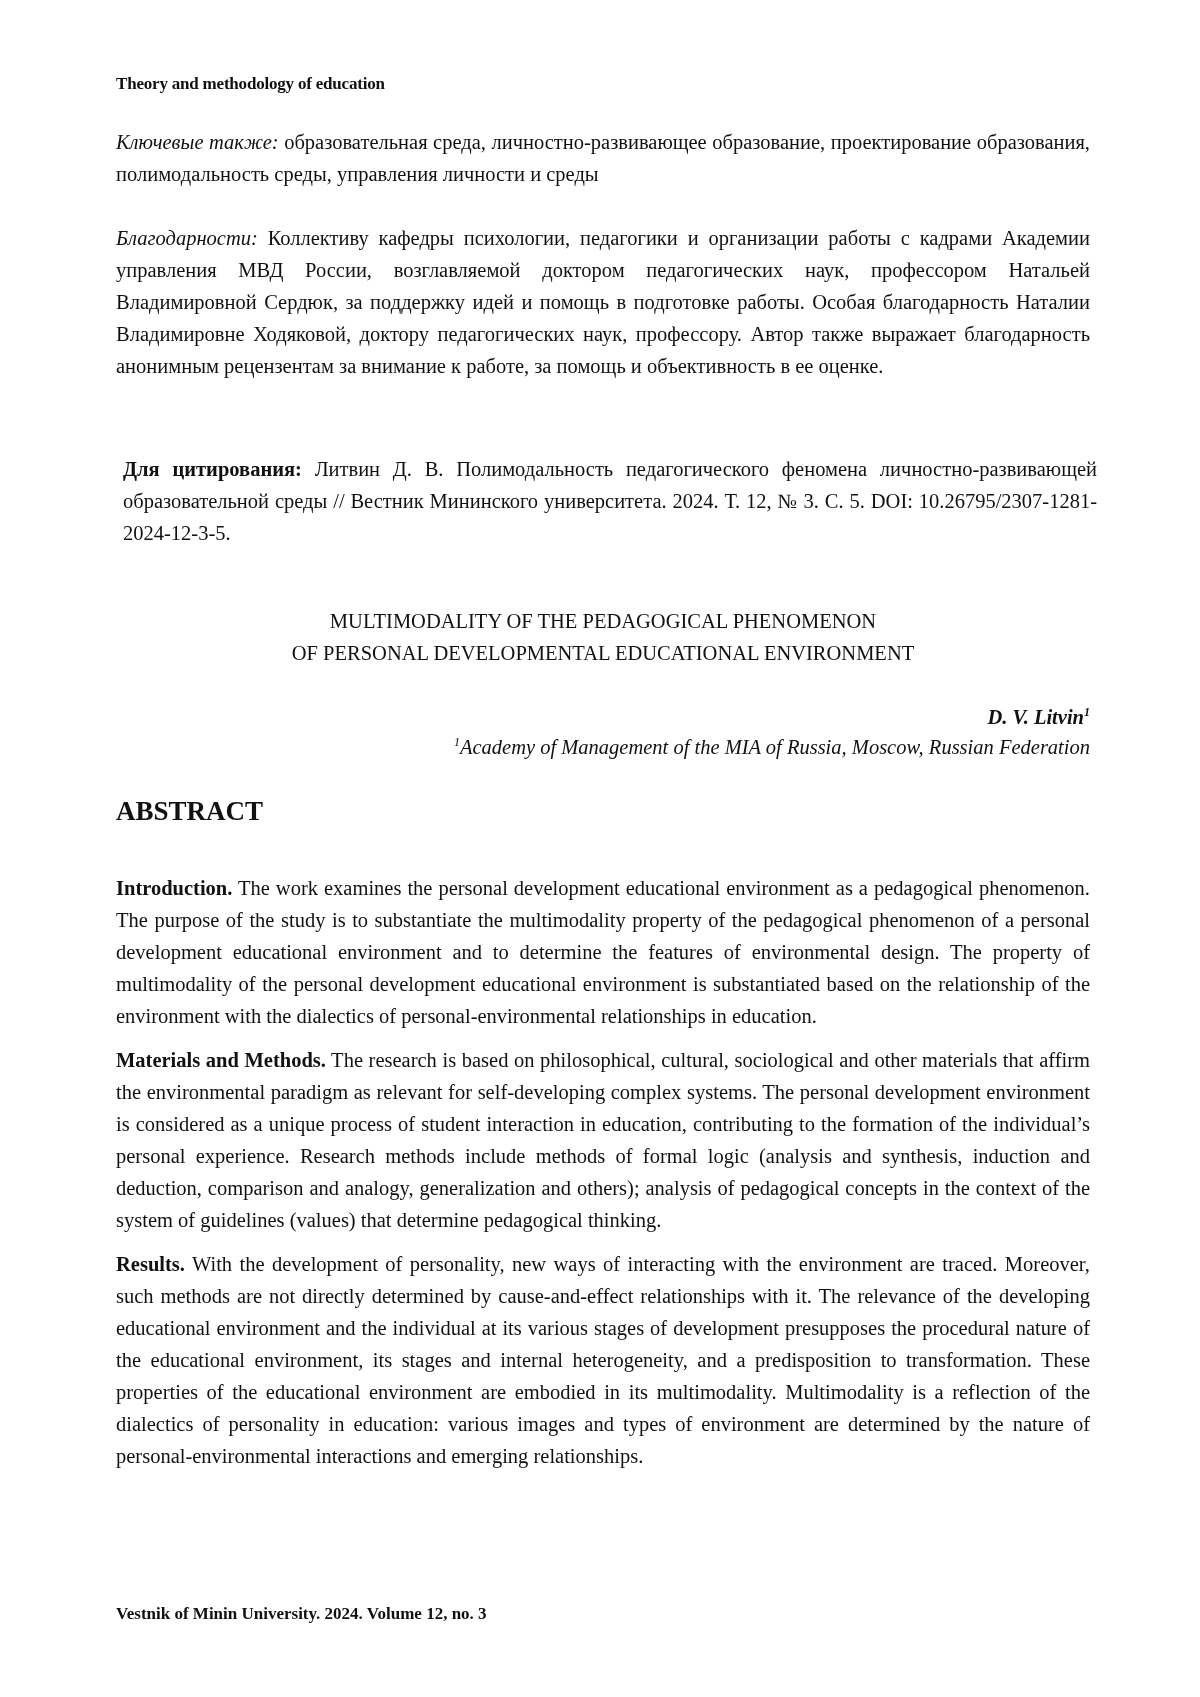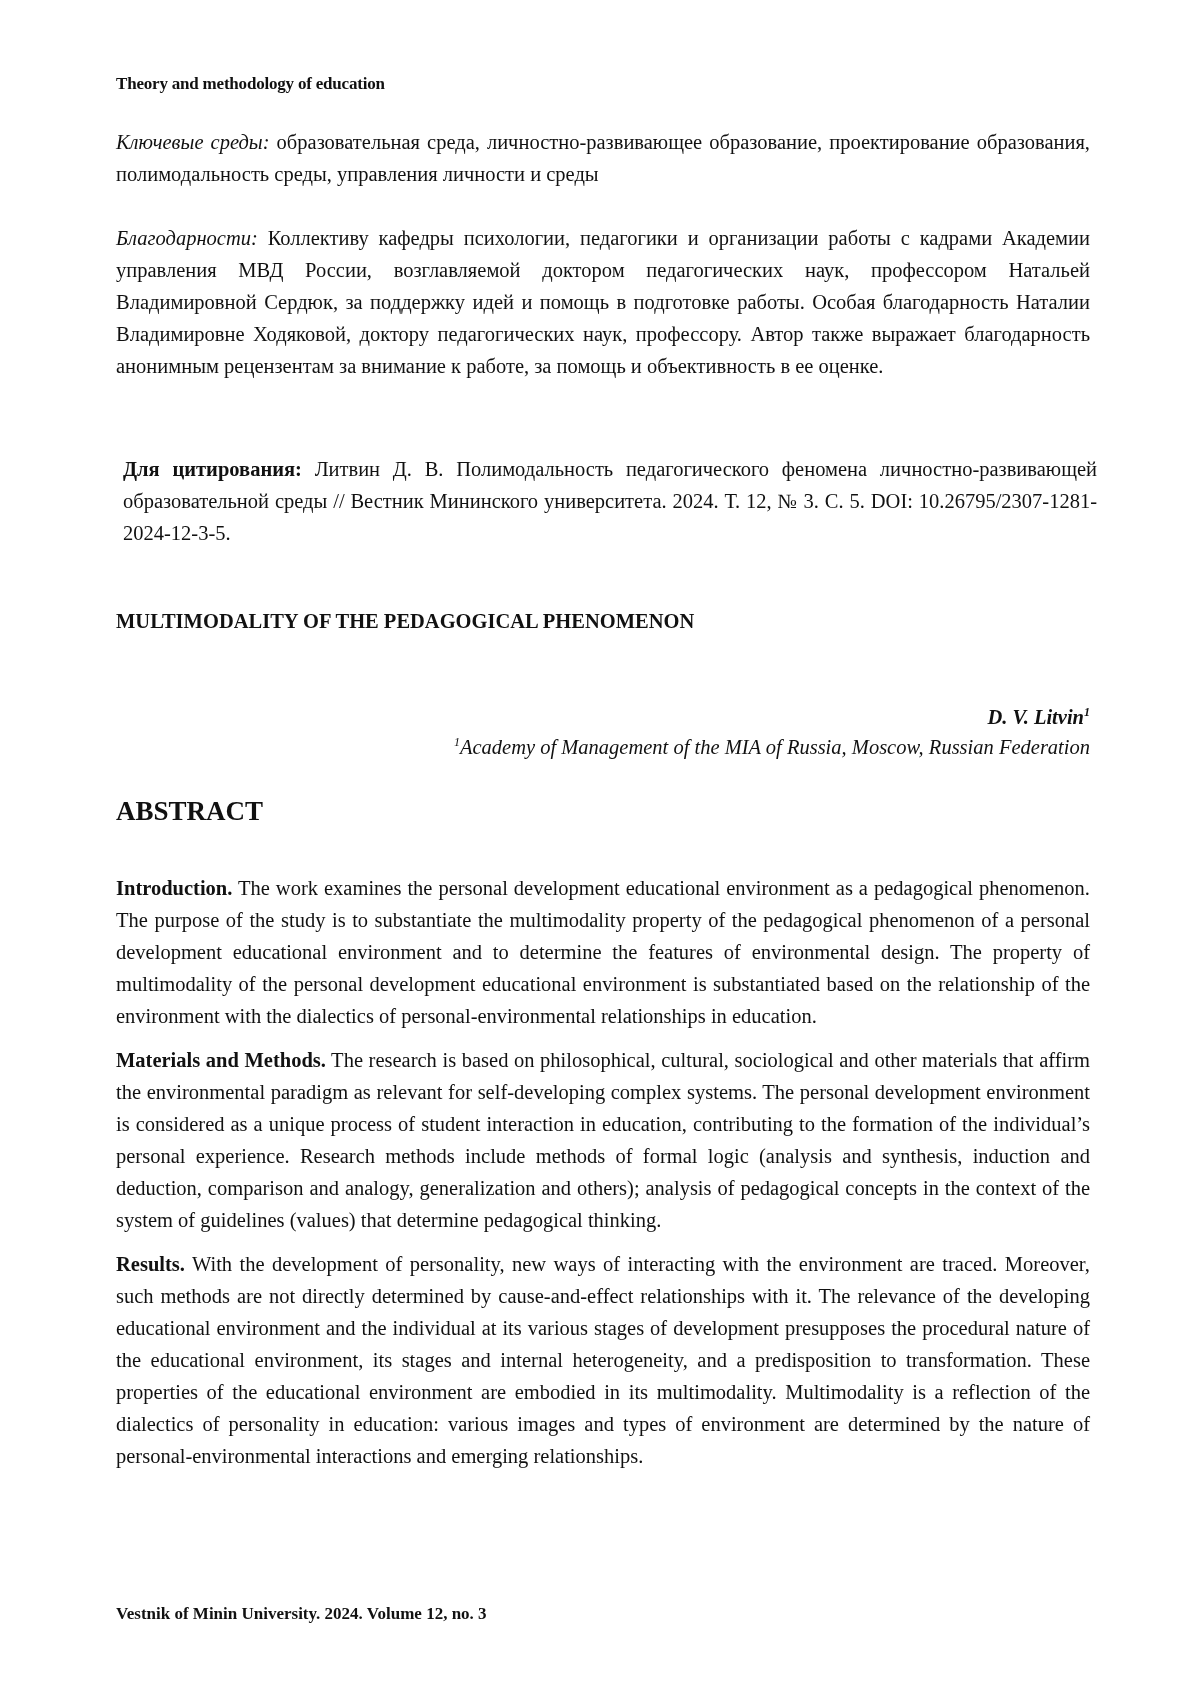--- a/index.html
+++ b/index.html
@@ -17,21 +17,21 @@
       position: absolute; left: 0; width: 974px;
       font-size: 20.5px; line-height: 32px; text-align: justify;
     }
     .para i { font-style: italic; }
     .para b { font-weight: bold; }
     .kw { top: 126px; }
     .thanks { top: 222px; }
     .cite { top: 446px; }
     .title {
       position: absolute; top: 605px; left: 0; width: 974px;
-      font-weight: bold; font-size: 20.5px; line-height: 32px;
+      text-align: center; font-weight: normal; font-size: 20.5px; line-height: 32px;
     }
     .author {
       position: absolute; top: 702px; left: 0; width: 974px; text-align: right;
       font-weight: bold; font-style: italic; font-size: 20.5px; line-height: 30px;
     }
     .affil {
       position: absolute; top: 732px; left: 0; width: 974px; text-align: right;
       font-style: italic; font-size: 20.5px; line-height: 30px;
     }
     sup { font-size: 12px; vertical-align: super; line-height: 0; }
@@ -44,28 +44,29 @@
       position: absolute; top: 1604px; left: 0;
       font-weight: bold; font-size: 17px;
     }
   </style>
 </head>
 <body>
 
 <div class="page">
   <div class="running-head">Theory and methodology of education</div>
 
-  <p class="para kw" style="margin:0;"><i>Ключевые среды:</i><span> образовательная среда, личностно-развивающее образование, проектирование образования, полимодальность среды, управления личности и среды</span></p>
+  <p class="para kw" style="margin:0;"><i>Ключевые также:</i><span> образовательная среда, личностно-развивающее образование, проектирование образования, полимодальность среды, управления личности и среды</span></p>
 
   <p class="para thanks" style="margin:0;"><i>Благодарности:</i><span> Коллективу кафедры психологии, педагогики и организации работы с кадрами Академии управления МВД России, возглавляемой доктором педагогических наук, профессором Натальей Владимировной Сердюк, за поддержку идей и помощь в подготовке работы. Особая благодарность Наталии Владимировне Ходяковой, доктору педагогических наук, профессору. Автор также выражает благодарность анонимным рецензентам за внимание к работе, за помощь и объективность в ее оценке.</span></p>
 
   <p class="para cite" style="margin:7px;"><b>Для цитирования:</b><span> Литвин Д. В. Полимодальность педагогического феномена личностно-развивающей образовательной среды // Вестник Мининского университета. 2024. Т. 12, № 3. С. 5. DOI: 10.26795/2307-1281-2024-12-3-5.</span></p>
 
   <div class="title">
     <div>MULTIMODALITY OF THE PEDAGOGICAL PHENOMENON</div>
+    <div>OF PERSONAL DEVELOPMENTAL EDUCATIONAL ENVIRONMENT</div>
   </div>
 
   <div class="author"><span>D. V. Litvin</span><sup>1</sup></div>
   <div class="affil"><sup>1</sup><span>Academy of Management of the MIA of Russia, Moscow, Russian Federation</span></div>
 
   <div class="abstract-head">ABSTRACT</div>
 
   <div class="para abstract">
     <span class="sec"><b>Introduction.</b><span> The work examines the personal development educational environment as a pedagogical phenomenon. The purpose of the study is to substantiate the multimodality property of the pedagogical phenomenon of a personal development educational environment and to determine the features of environmental design. The property of multimodality of the personal development educational environment is substantiated based on the relationship of the environment with the dialectics of personal-environmental relationships in education.</span></span>
     <span class="sec"><b>Materials and Methods.</b><span> The research is based on philosophical, cultural, sociological and other materials that affirm the environmental paradigm as relevant for self-developing complex systems. The personal development environment is considered as a unique process of student interaction in education, contributing to the formation of the individual’s personal experience. Research methods include methods of formal logic (analysis and synthesis, induction and deduction, comparison and analogy, generalization and others); analysis of pedagogical concepts in the context of the system of guidelines (values) that determine pedagogical thinking.</span></span>

